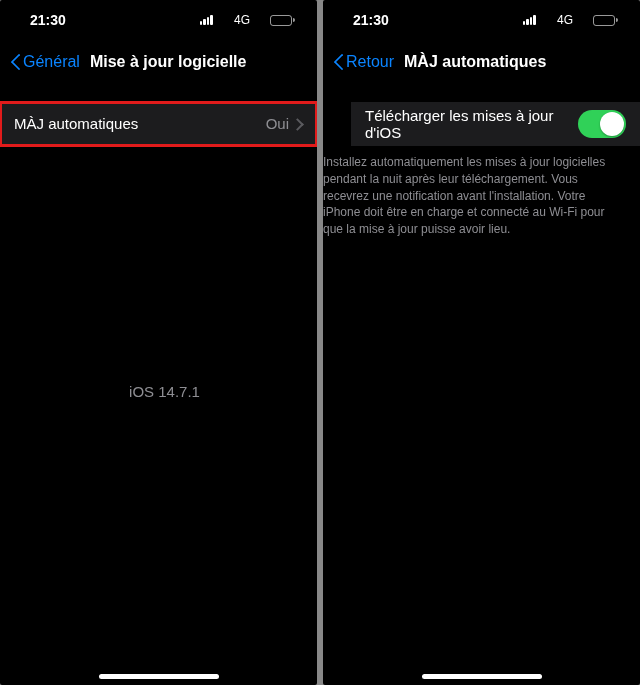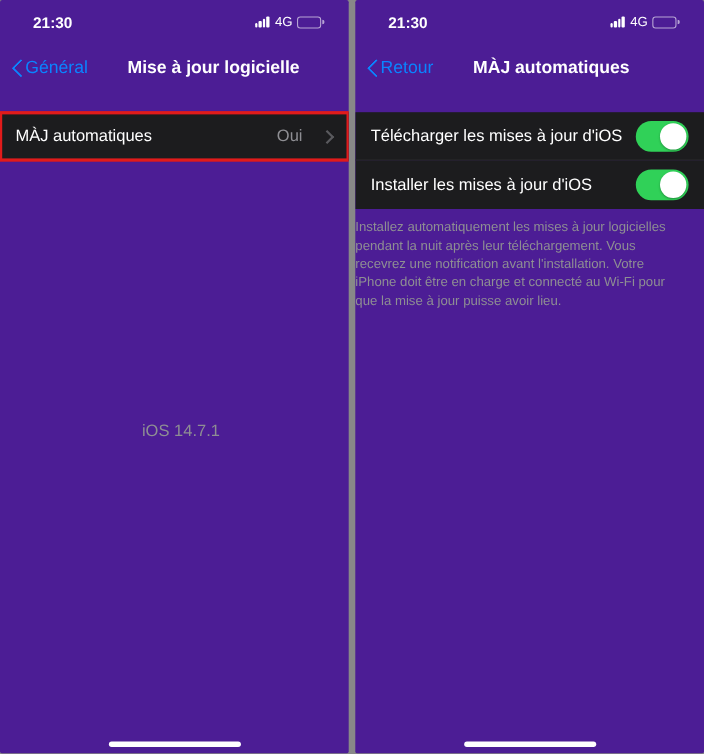--- a/index.html
+++ b/index.html
@@ -8,39 +8,39 @@
     font-family: -apple-system, "Helvetica Neue", Arial, sans-serif;
     width: 640px;
     height: 685px;
     display: flex;
     gap: 6px;
     padding: 0;
   }
   .phone {
     width: 317px;
     height: 685px;
-    background: #4c1d95;
+    background: #000000;
     color: #fff;
     position: relative;
     overflow: hidden;
     border-radius: 2px;
   }
   .status-bar {
     height: 40px;
     display: flex;
     align-items: center;
     justify-content: space-between;
     padding: 0 22px 0 30px;
     font-size: 14px;
     font-weight: 600;
   }
   .status-right {
     display: flex;
     align-items: center;
-    gap: 4px;
+    gap: 20px;
     font-size: 12px;
     font-weight: 500;
   }
   .signal {
     display: inline-flex;
     align-items: flex-end;
     gap: 1px;
     margin-right: 1px;
   }
   .signal i {
@@ -72,21 +72,21 @@
     width: 2px; height: 4px;
     background: rgba(255,255,255,0.6);
     border-radius: 0 2px 2px 0;
     margin-left: 1px;
   }
   .nav-bar {
     height: 44px;
     display: flex;
     align-items: center;
     padding: 0 10px;
-    gap: 18px;
+    gap: 6px;
   }
   .back {
     display: flex;
     align-items: center;
     color: #0a84ff;
     font-size: 16px;
     gap: 2px;
   }
   .chevron-left {
     width: 11px; height: 18px;
@@ -99,36 +99,36 @@
     border-left: 2.5px solid #0a84ff;
     border-bottom: 2.5px solid #0a84ff;
     transform: rotate(45deg);
     left: 3px; top: 3px;
     border-radius: 1px;
   }
   .nav-title {
     color: #fff;
     font-size: 16px;
     font-weight: 600;
-    margin-left: 18px;
+    margin-left: 4px;
   }
   .content { padding-top: 18px; }
   .cell {
     background: #1c1c1e;
     height: 44px;
     display: flex;
     align-items: center;
     padding: 0 14px;
     font-size: 15px;
     justify-content: space-between;
     border-bottom: 0.5px solid #2a2a2c;
   }
   .cell:last-of-type { border-bottom: none; }
   .cell .label { color: #fff; }
-  .cell .value { color: #8e8e93; display: flex; align-items: center; gap: 20px;}
+  .cell .value { color: #8e8e93; display: flex; align-items: center; gap: 6px;}
   .chevron-right {
     width: 8px; height: 12px; position: relative;
   }
   .chevron-right::before{
     content:"";
     position:absolute;
     width:7px;height:7px;
     border-top:2px solid #5a5a5e;
     border-right:2px solid #5a5a5e;
     transform:rotate(45deg);
@@ -156,21 +156,21 @@
   }
   .toggle::after{
     content:"";
     position:absolute;
     width:24px;height:24px;
     background:#fff;
     border-radius:50%;
     top:2px; right:2px;
     box-shadow: 0 1px 2px rgba(0,0,0,0.3);
   }
-  .group { margin-top: 0; }
+  .group { margin-top: 0; padding-left: 28px; }
   .footer-text {
     color: #8e8e93;
     font-size: 12px;
     line-height: 1.4;
     padding: 8px 14px 0 0;
   }
   .home-indicator {
     position: absolute;
     bottom: 6px;
     left: 50%;
@@ -246,21 +246,17 @@
       <span>Retour</span>
     </div>
     <div class="nav-title">MÀJ automatiques</div>
   </div>
   <div class="content">
     <div class="group">
       <div class="cell">
         <span class="label">Télécharger les mises à jour d'iOS</span>
         <span class="toggle"></span>
       </div>
-      <div class="cell">
-        <span class="label">Installer les mises à jour d'iOS</span>
-        <span class="toggle"></span>
-      </div>
     </div>
     <div class="footer-text">Installez automatiquement les mises à jour logicielles pendant la nuit après leur téléchargement. Vous recevrez une notification avant l'installation. Votre iPhone doit être en charge et connecté au Wi-Fi pour que la mise à jour puisse avoir lieu.</div>
   </div>
   <div class="home-indicator"></div>
 </div>
 
 </body></html>

